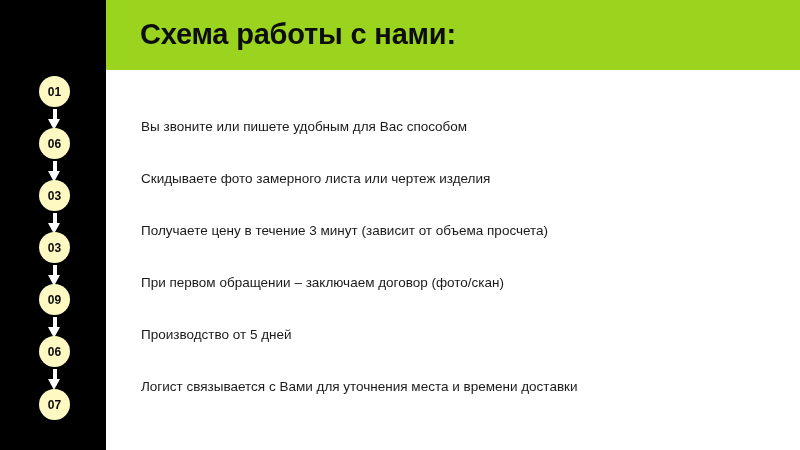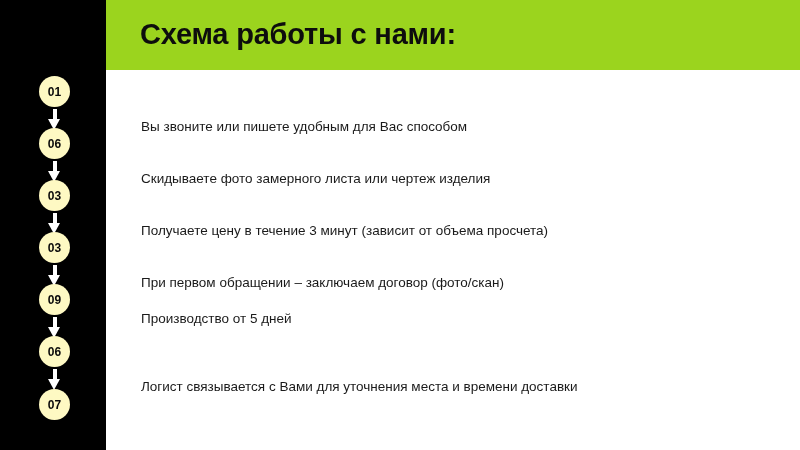--- a/index.html
+++ b/index.html
@@ -208,17 +208,17 @@
 
   <div class="headerbar">
     <div class="headerbar-title">Схема работы с нами:</div>
   </div>
 
   <div class="content">
     <div class="step-text" style="top:12px">Вы звоните или пишете удобным для Вас способом</div>
     <div class="step-text" style="top:64px">Скидываете фото замерного листа или чертеж изделия</div>
     <div class="step-text" style="top:116px">Получаете цену в течение 3 минут (зависит от объема просчета)</div>
     <div class="step-text" style="top:168px">При первом обращении – заключаем договор (фото/скан)</div>
-    <div class="step-text" style="top:204px">Производство от 5 дней</div>
+    <div class="step-text" style="top:220px">Производство от 5 дней</div>
     <div class="step-text" style="top:272px">Логист связывается с Вами для уточнения места и времени доставки</div>
   </div>
 
 </div>
 
 </body></html>

